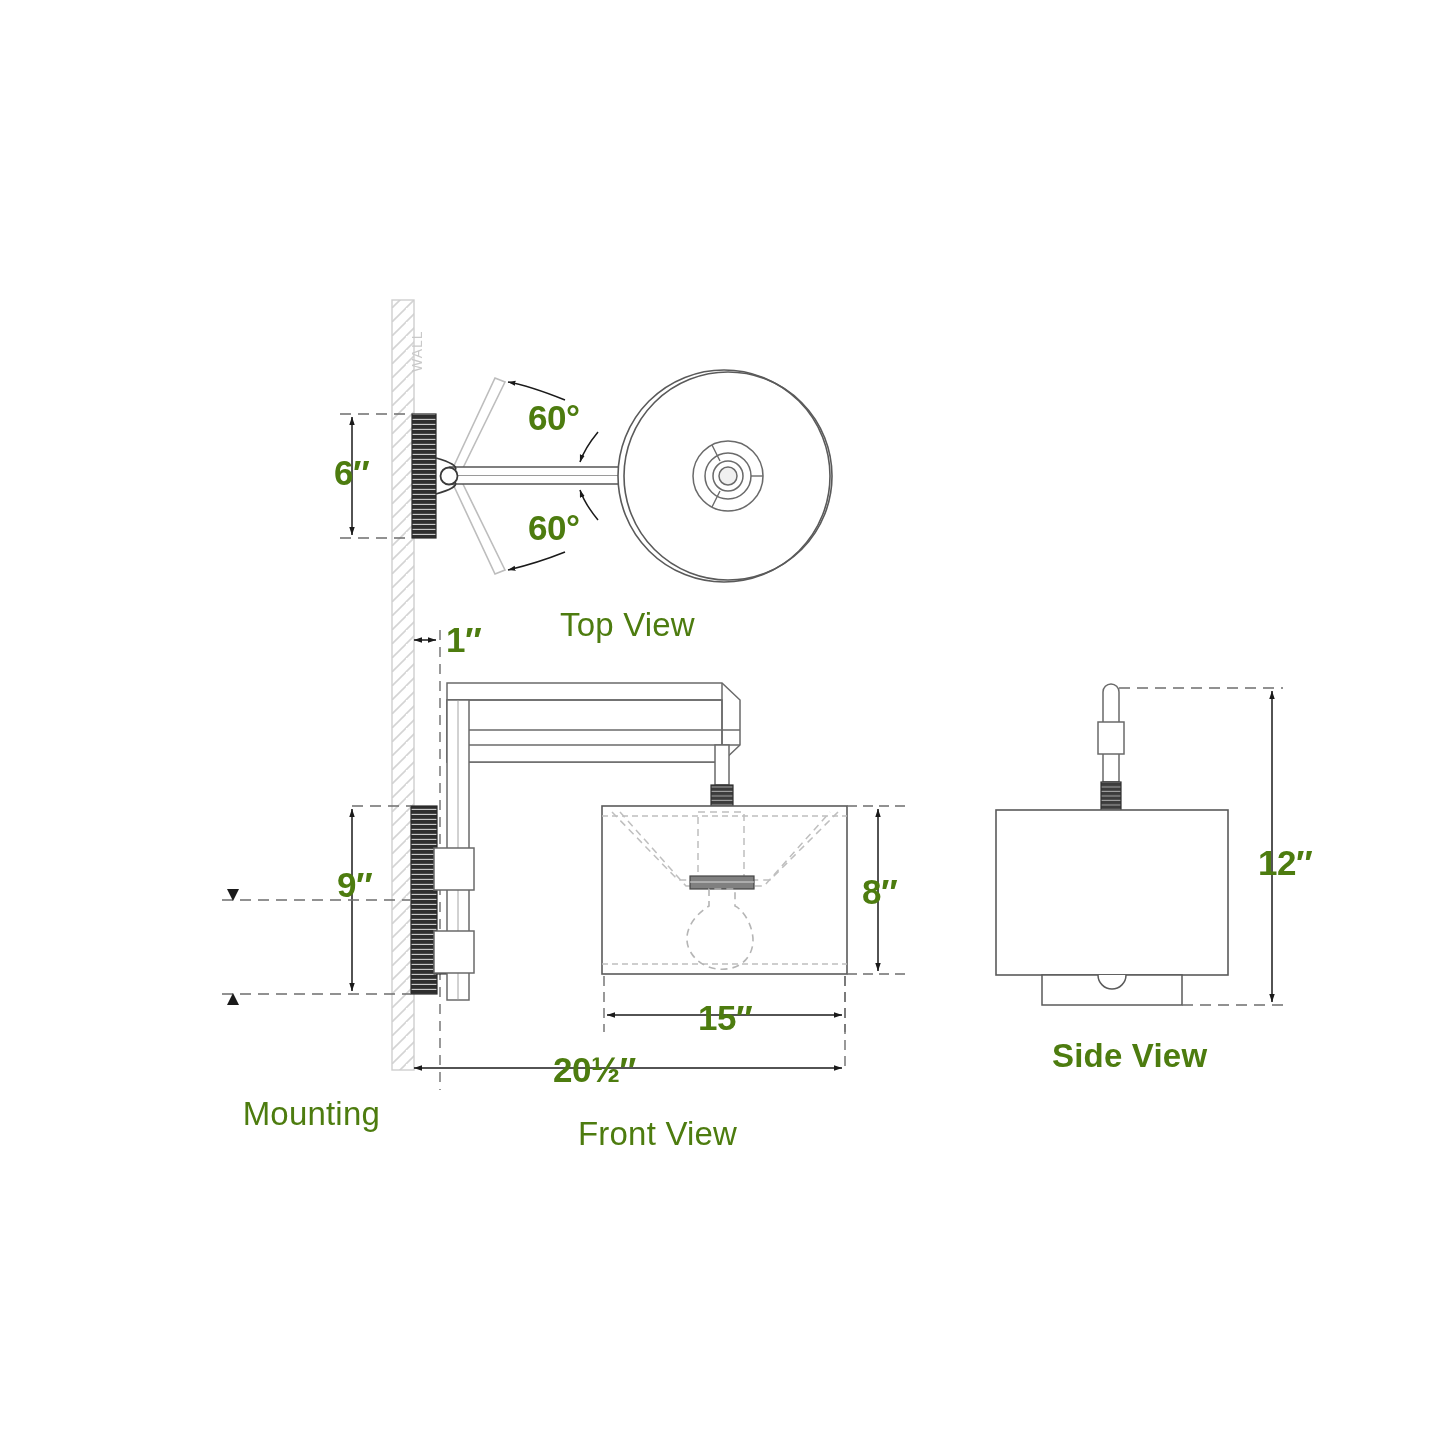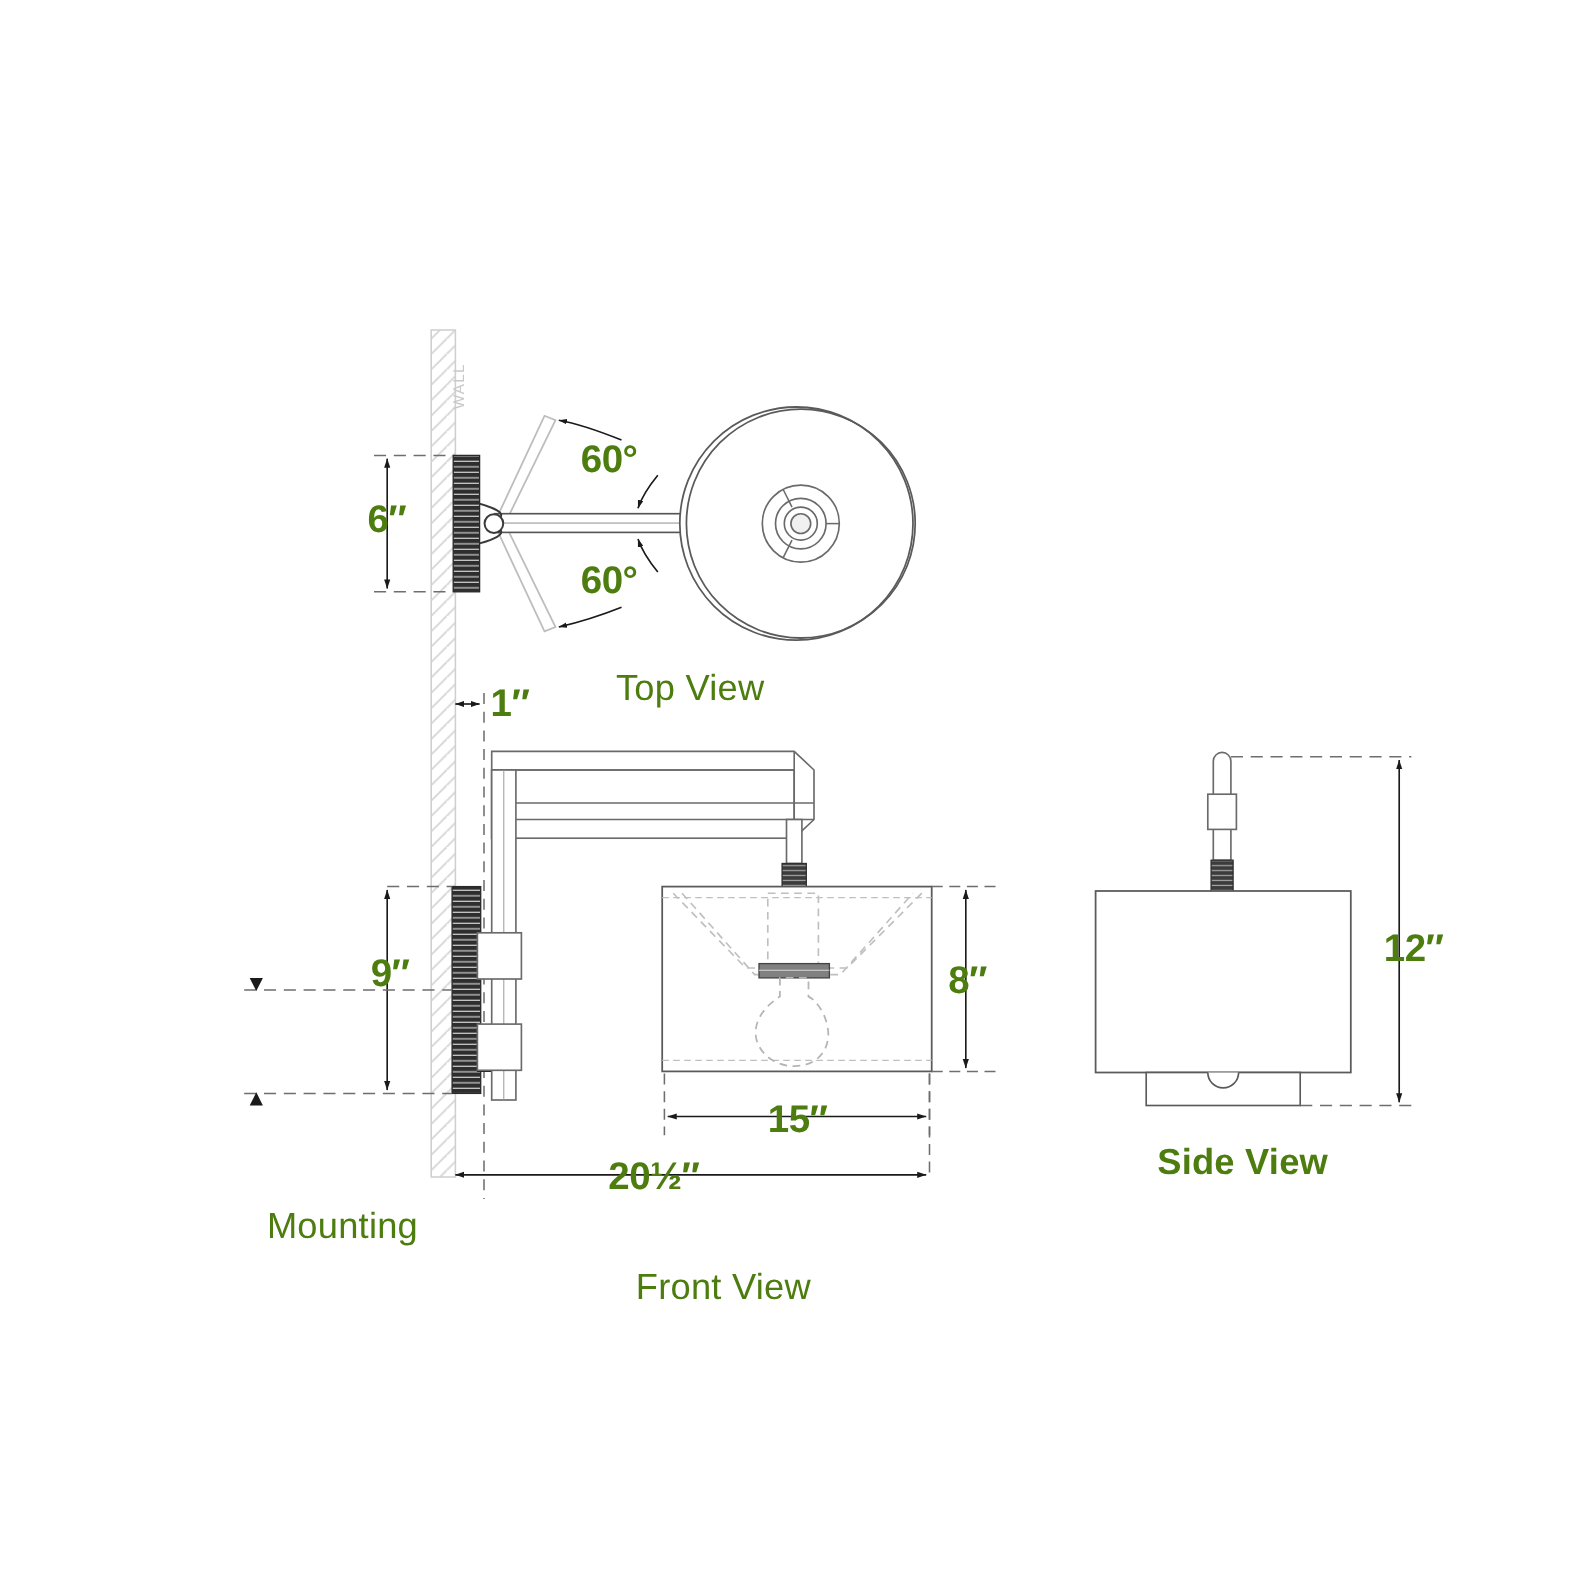--- a/index.html
+++ b/index.html
@@ -299,19 +299,19 @@
   <div class="lbl dim-text" style="left:862px; top:872px;">8″</div>
 
   <div class="lbl dim-text" style="left:698px; top:998px;">15″</div>
 
   <div class="lbl dim-text" style="left:553px; top:1050px;">20½″</div>
 
   <div class="lbl note-text" style="left:140px; top:1022px; width:240px;">
     <div>Mounting</div>
   </div>
 
-  <div class="lbl view-title" style="left:578px; top:1152px;">Front View</div>
+  <div class="lbl view-title" style="left:578px; top:1116px;">Front View</div>
 
   <div class="lbl dim-text" style="left:1258px; top:843px;">12″</div>
 
   <div class="lbl view-title" style="left:1052px; top:1038px;font-weight:bold;">Side View</div>
 
 </div>
 
 </body></html>

